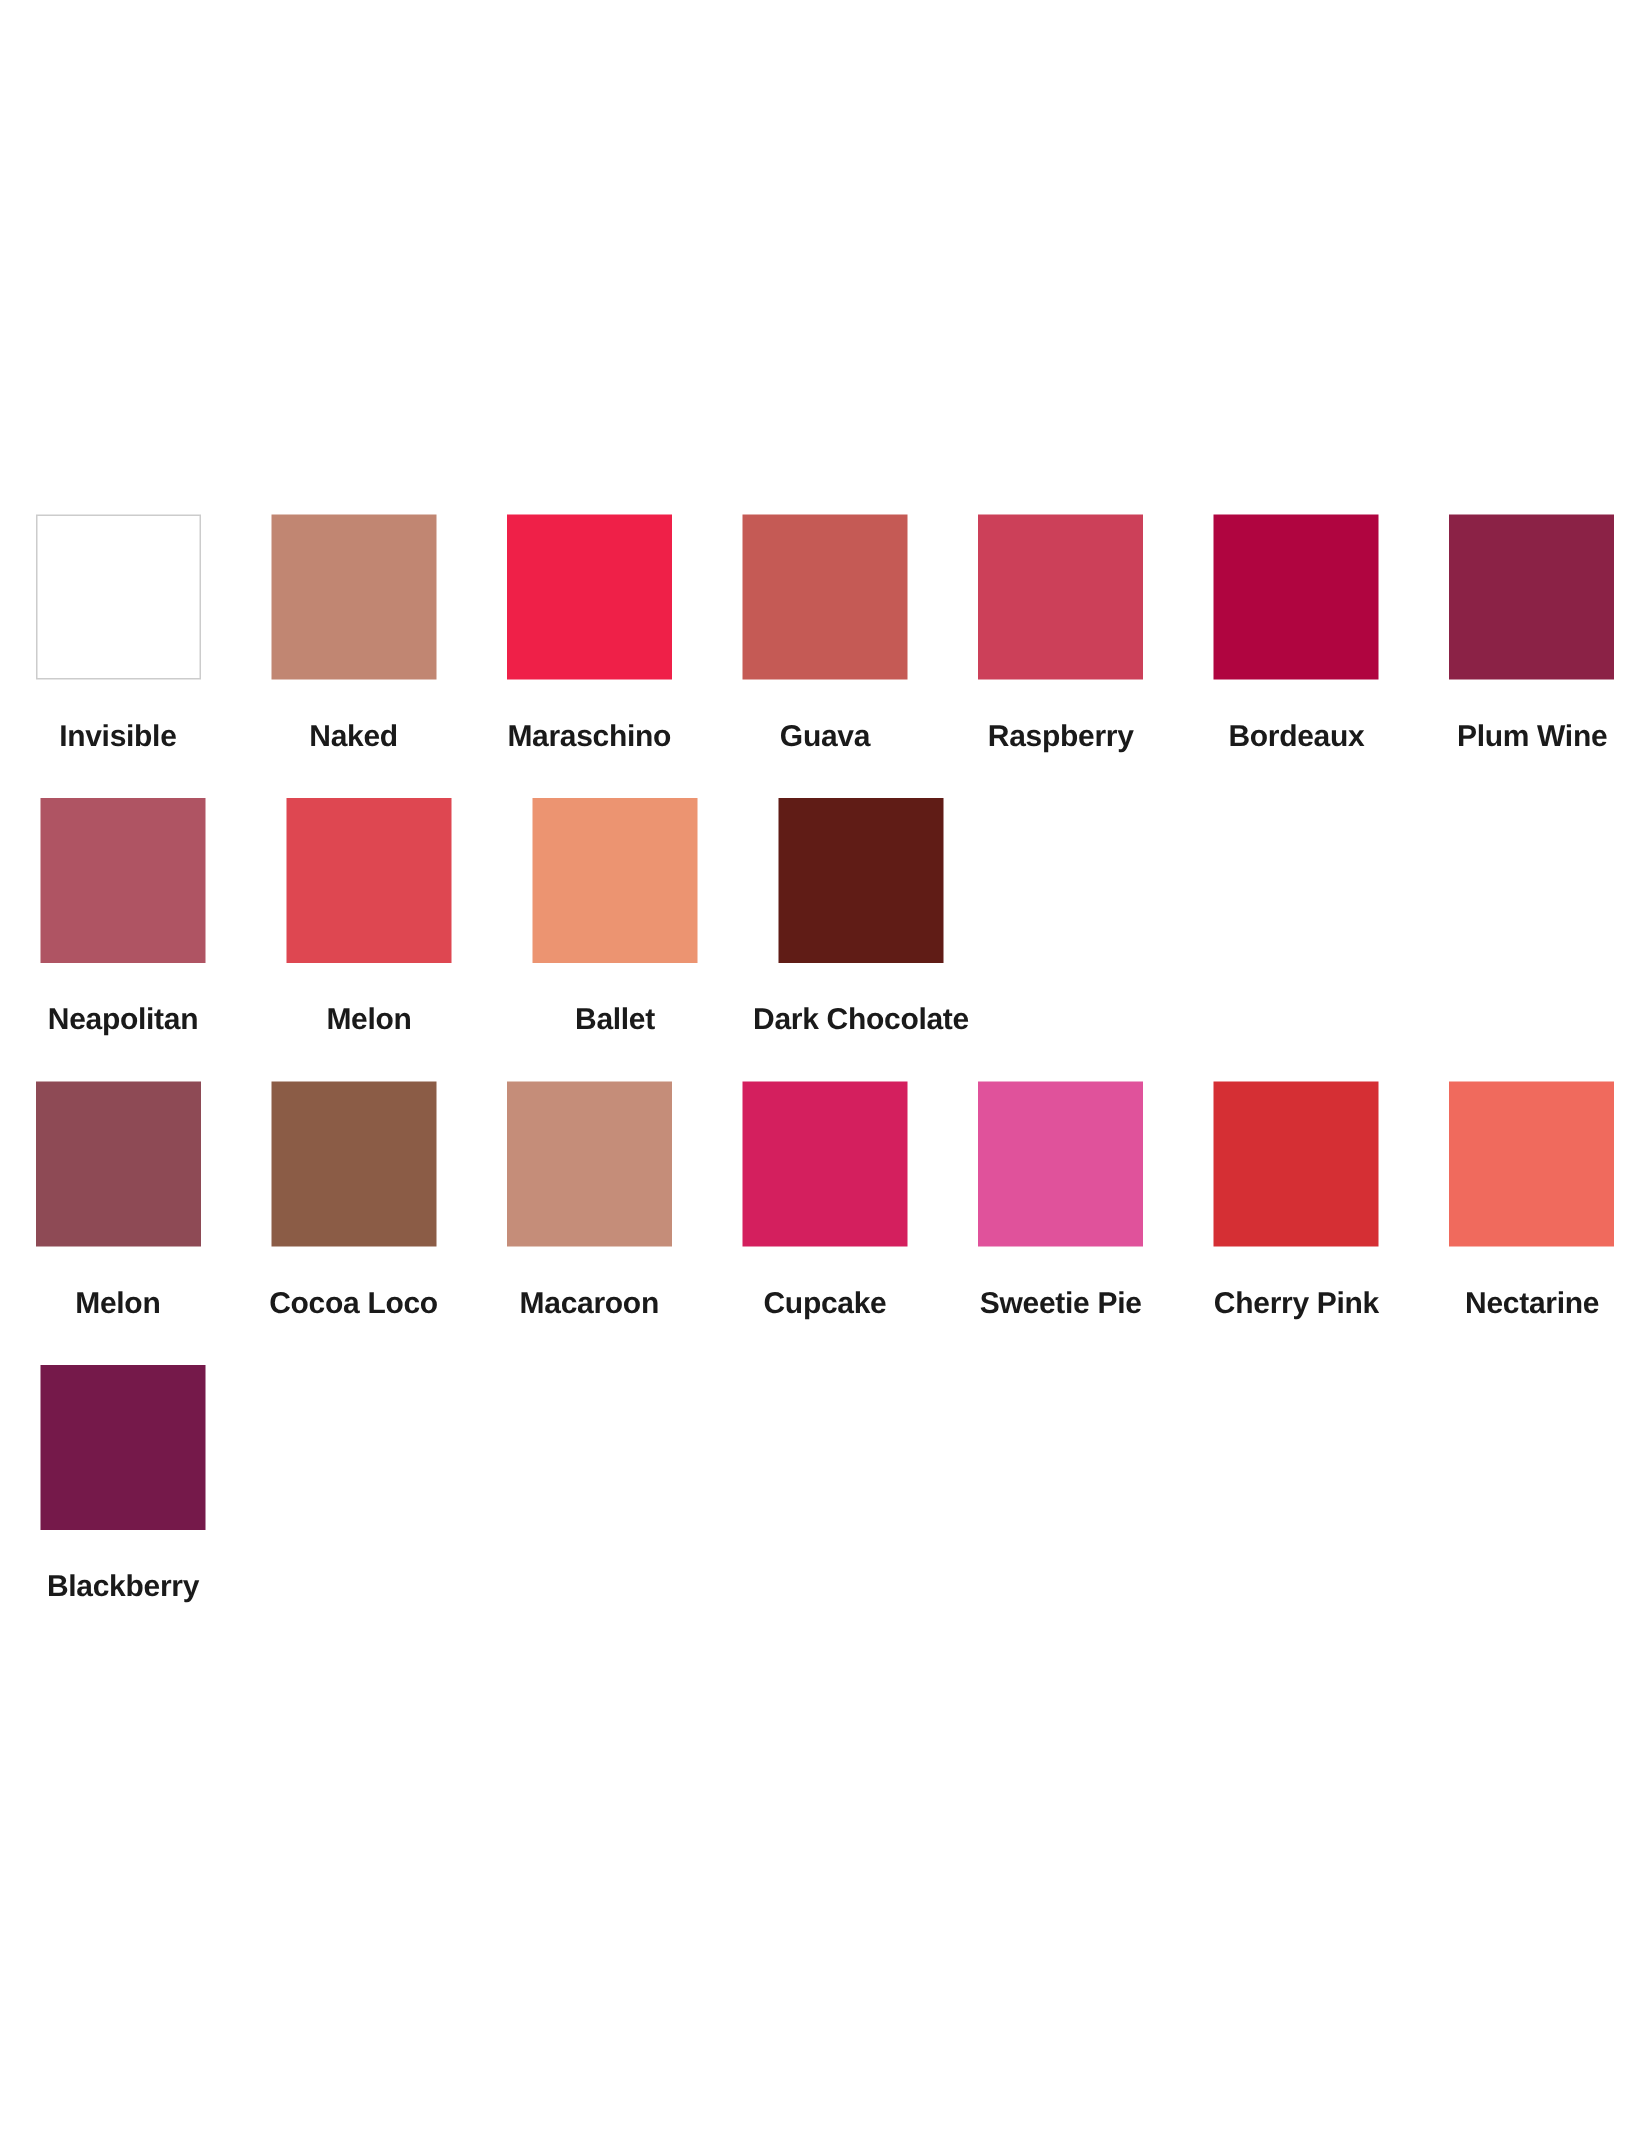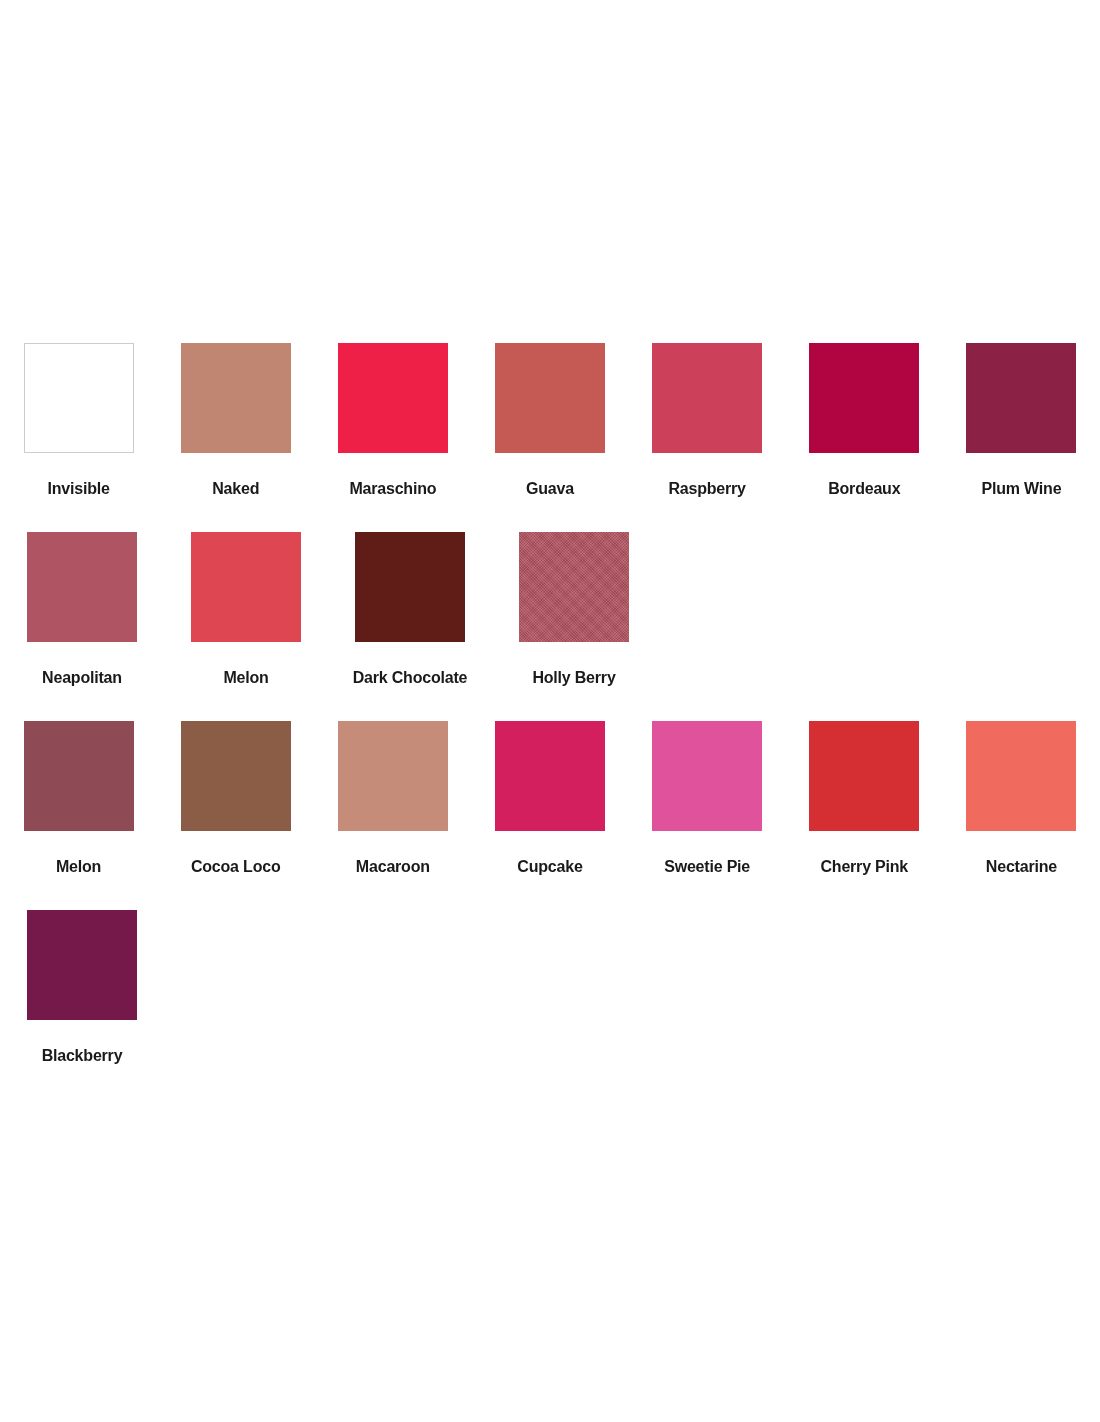--- a/index.html
+++ b/index.html
@@ -61,21 +61,21 @@
     inset: 0;
     background-image:
       repeating-linear-gradient(45deg, rgba(255,255,255,0.10) 0 1px, rgba(0,0,0,0.07) 1px 2px),
       repeating-linear-gradient(-45deg, rgba(255,255,255,0.07) 0 1px, rgba(0,0,0,0.05) 1px 2px);
     opacity: 0.85;
     pointer-events: none;
   }
 
   .swatch-label {
     margin-top: 27px;
-    font-size: 16px;
+    font-size: 20px;
     font-weight: bold;
     color: #1a1a1a;
     text-align: center;
     line-height: 1.1;
     white-space: nowrap;
     letter-spacing: -0.2px;
   }
 </style>
 </head>
 <body>
@@ -114,26 +114,26 @@
     <div class="swatch-row">
       <div class="swatch-cell">
         <div class="swatch-chip" style="background-color: rgb(175, 84, 99);"></div>
         <div class="swatch-label">Neapolitan</div>
       </div>
       <div class="swatch-cell">
         <div class="swatch-chip" style="background-color: rgb(222, 71, 81);"></div>
         <div class="swatch-label">Melon</div>
       </div>
       <div class="swatch-cell">
+        <div class="swatch-chip" style="background-color: rgb(236, 148, 113);"></div>
+        <div class="swatch-label">Ballet</div>
+      </div>
+      <div class="swatch-cell">
         <div class="swatch-chip" style="background-color: rgb(96, 28, 22);"></div>
         <div class="swatch-label">Dark Chocolate</div>
-      </div>
-      <div class="swatch-cell">
-        <div class="swatch-chip grainy" style="background-color: rgb(177, 82, 95);"></div>
-        <div class="swatch-label">Holly Berry</div>
       </div>
     </div>
     <div class="swatch-row">
       <div class="swatch-cell">
         <div class="swatch-chip" style="background-color: rgb(142, 74, 85);"></div>
         <div class="swatch-label">Melon</div>
       </div>
       <div class="swatch-cell">
         <div class="swatch-chip" style="background-color: rgb(139, 92, 70);"></div>
         <div class="swatch-label">Cocoa Loco</div>

